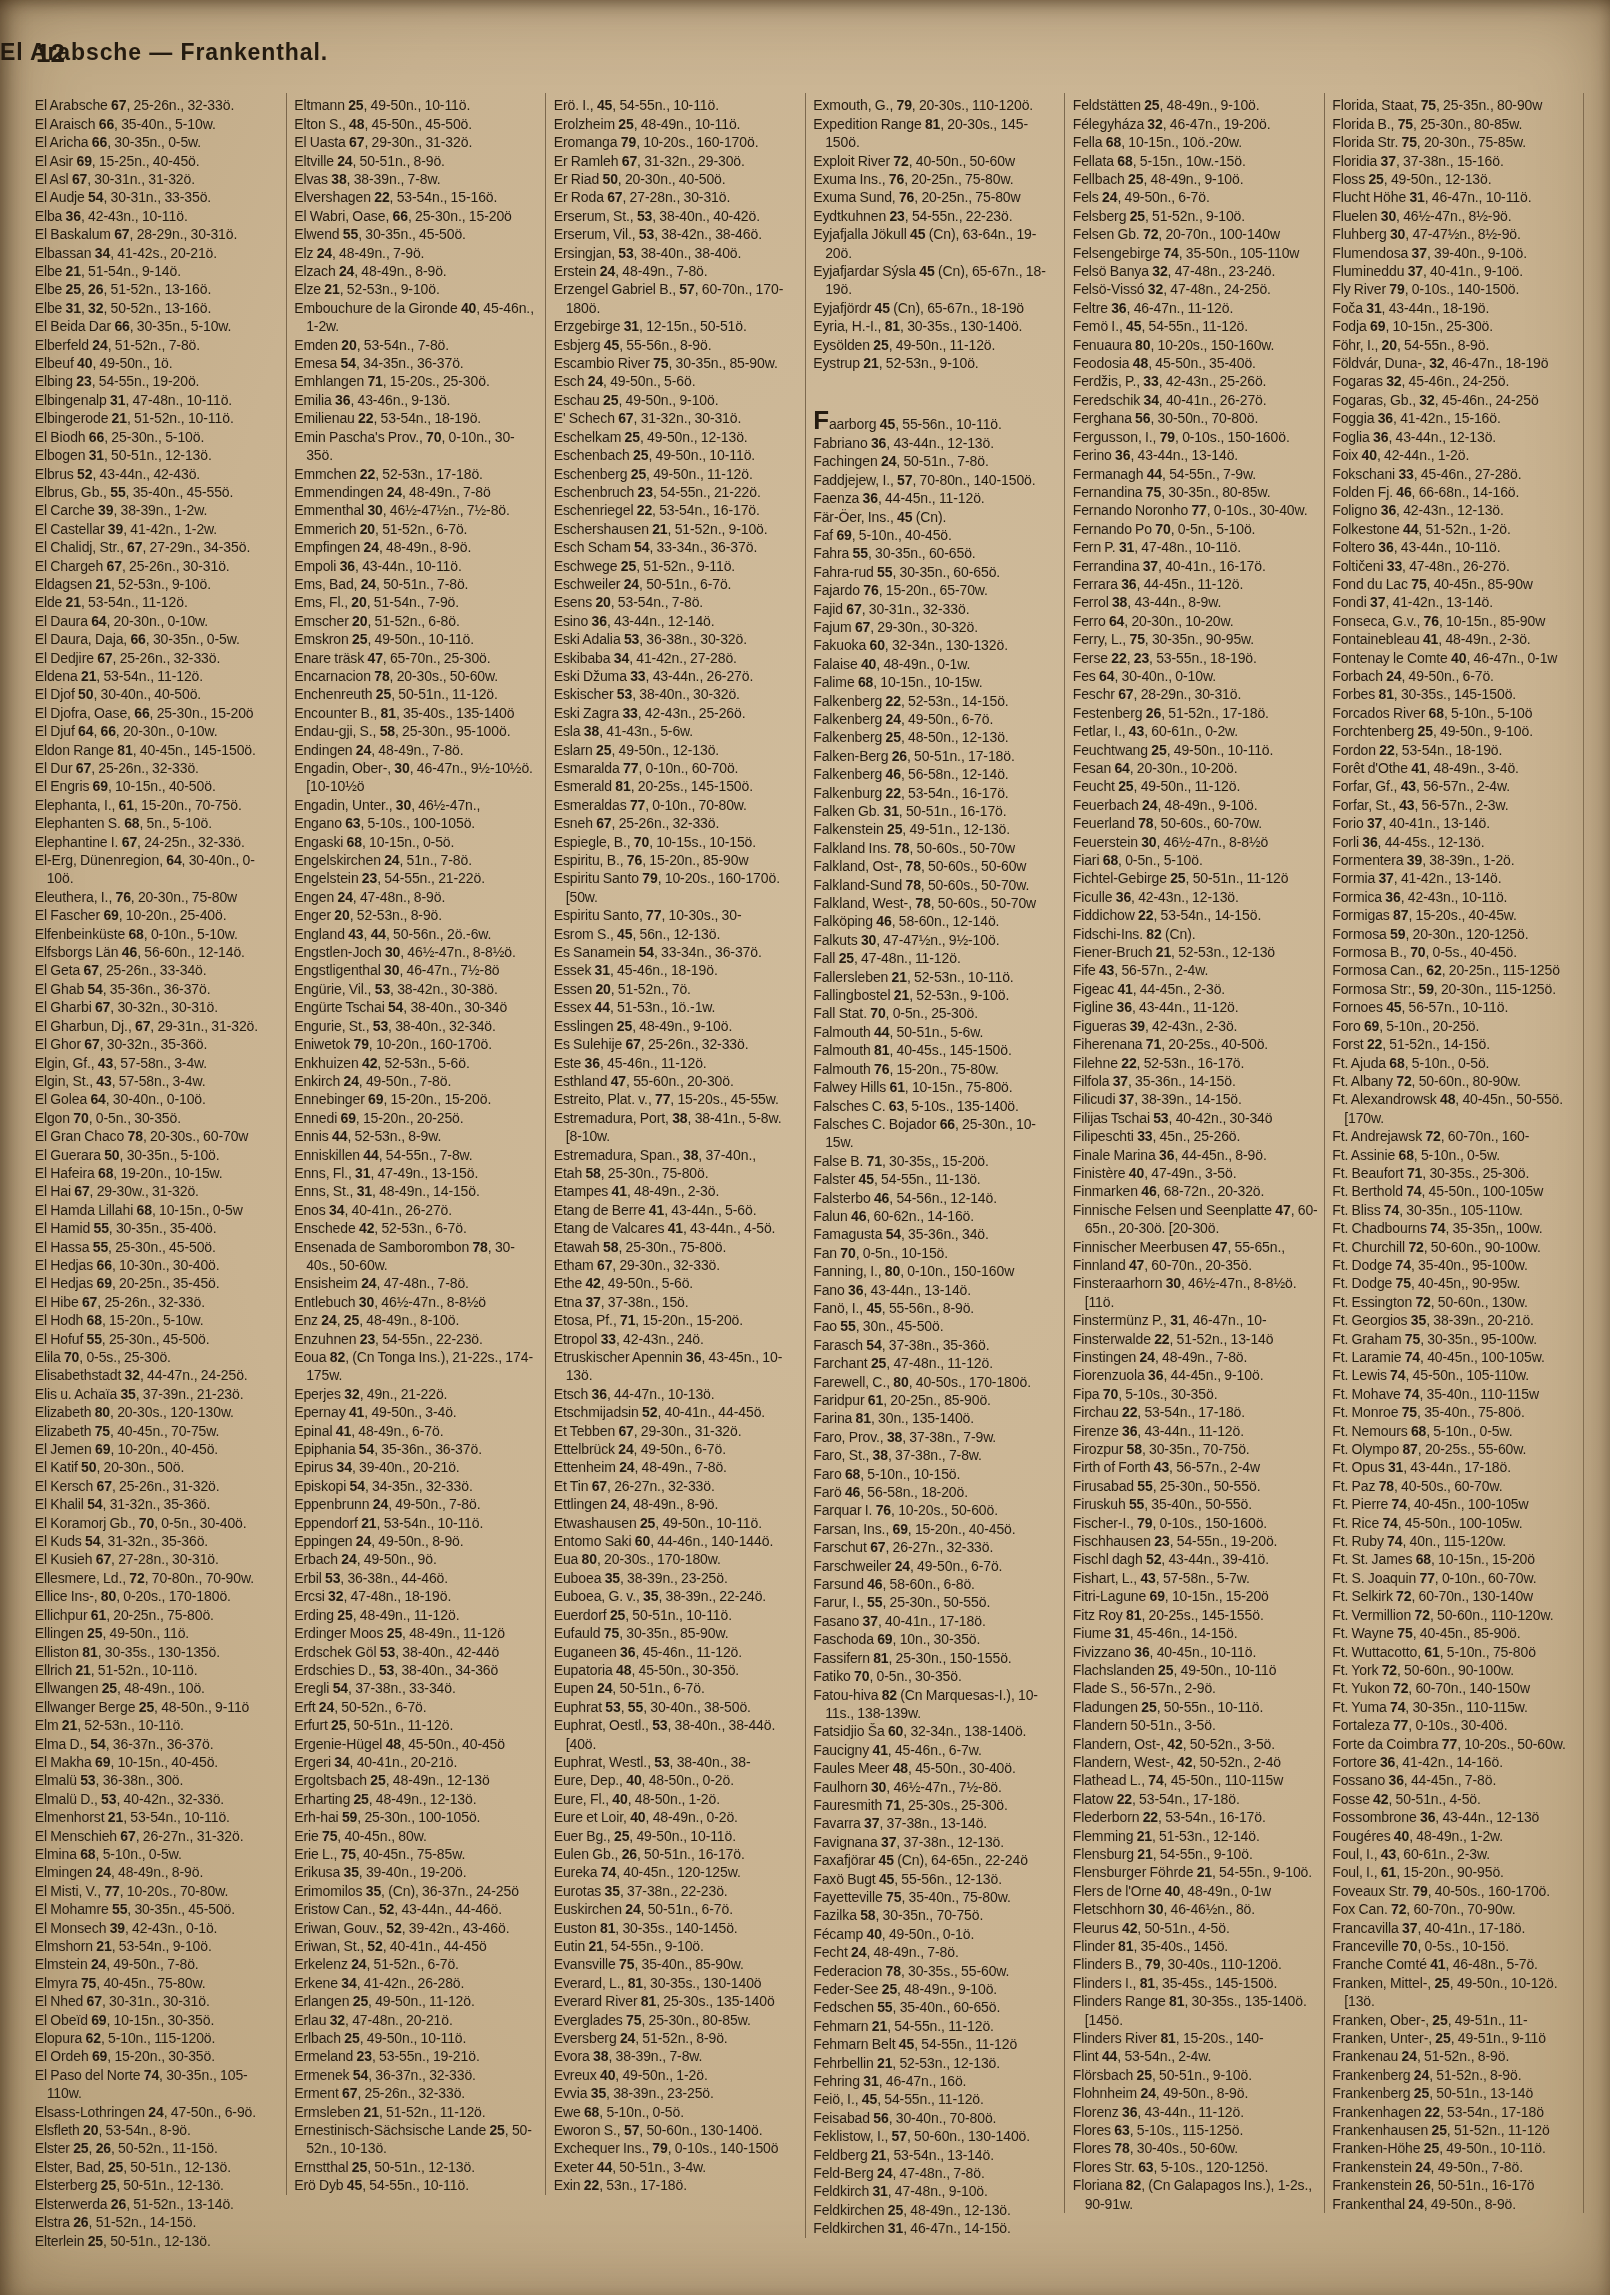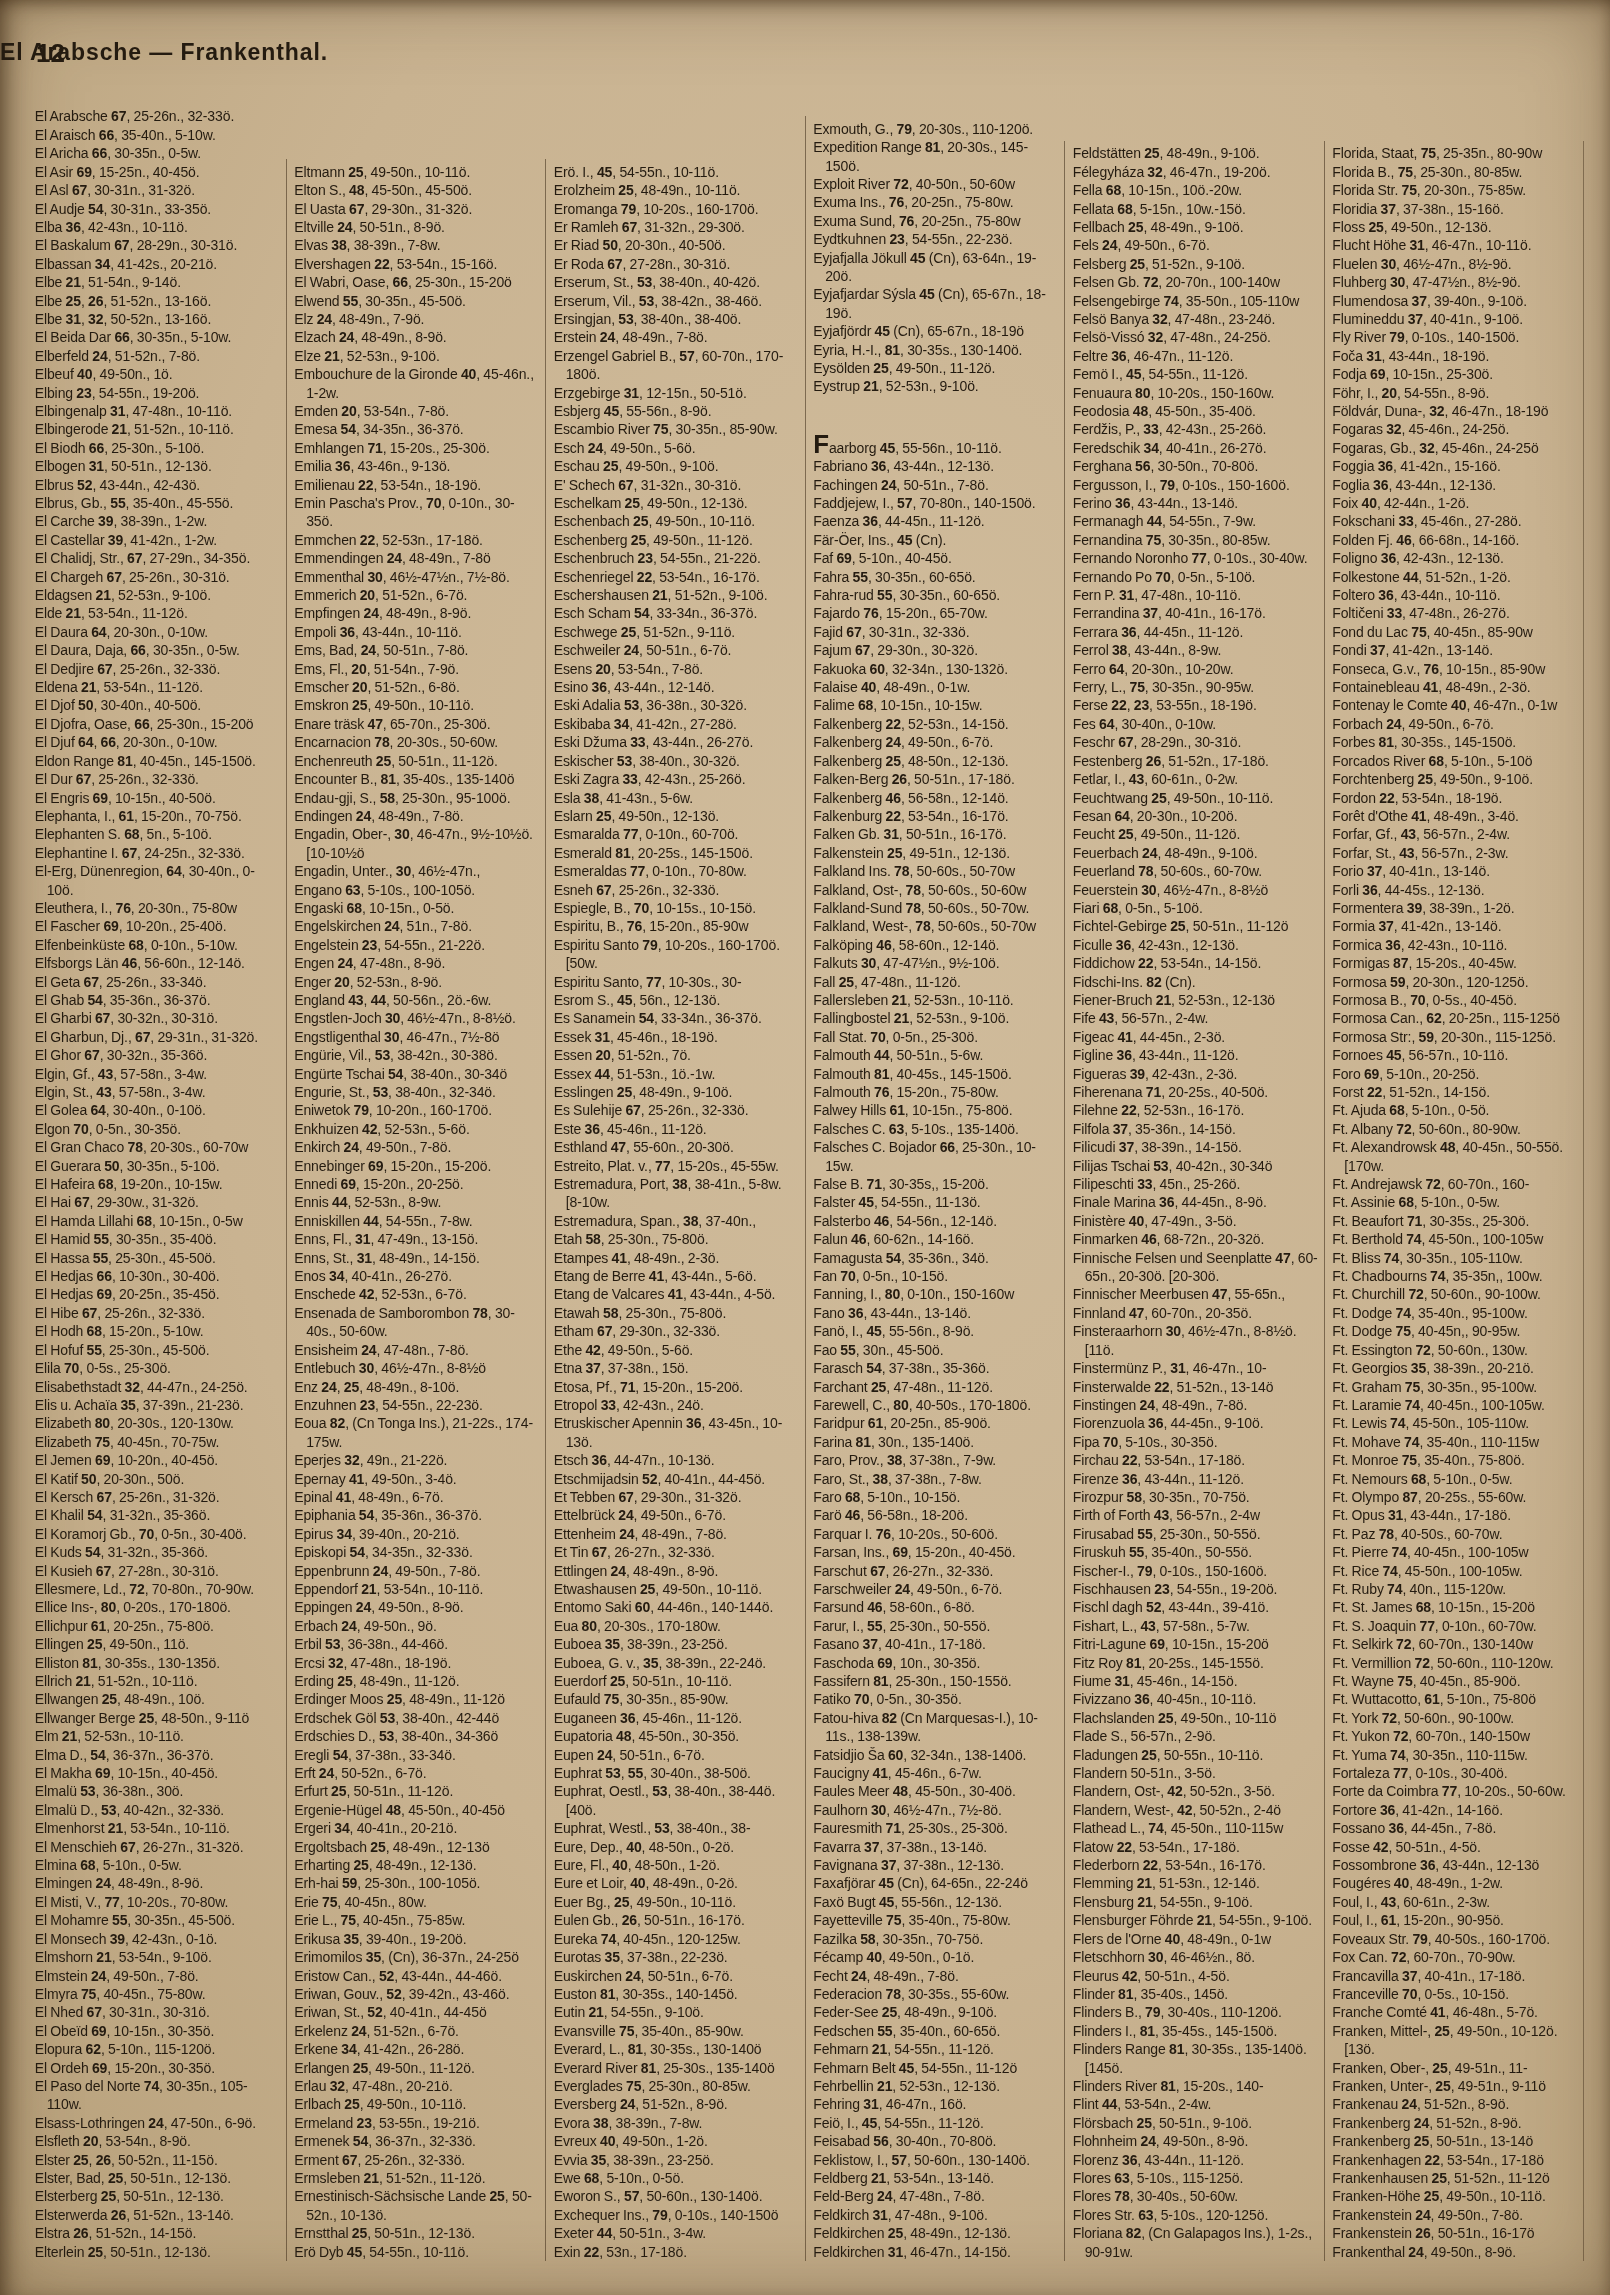--- a/index.html
+++ b/index.html
@@ -12,21 +12,21 @@
                inset -12px 0 17px -12px rgba(45,28,10,.35);
     font-family:Liberation Sans, sans-serif;
     color:#241b10;
   }
   .page-header{position:absolute;top:29px;left:0;width:100%;height:52px;}
   .page-number{position:absolute;left:36px;top:8.6px;font-size:26px;font-weight:bold;}
   .page-title{position:absolute;left:0;right:146px;top:10.3px;text-align:left;
     font-size:23px;font-weight:bold;letter-spacing:0.9px;}
   .columns{
     position:absolute;top:93px;left:33px;right:26px;bottom:34px;
-    display:flex;align-items:flex-end;margin-top:24px;
+    display:flex;align-items:flex-start;
   }
   .col{
     flex:1 1 0;min-width:0;padding:3.4px 5.2px 0 7.7px;
     border-left:0.9px solid rgba(60,42,22,.55);
     overflow:hidden;
   }
   .col:first-child{border-left:none;padding-left:1.7px;}
   .col:last-child{border-right:0.9px solid rgba(60,42,22,.45);}
   .entry{
     font-size:14px;line-height:18.4px;

